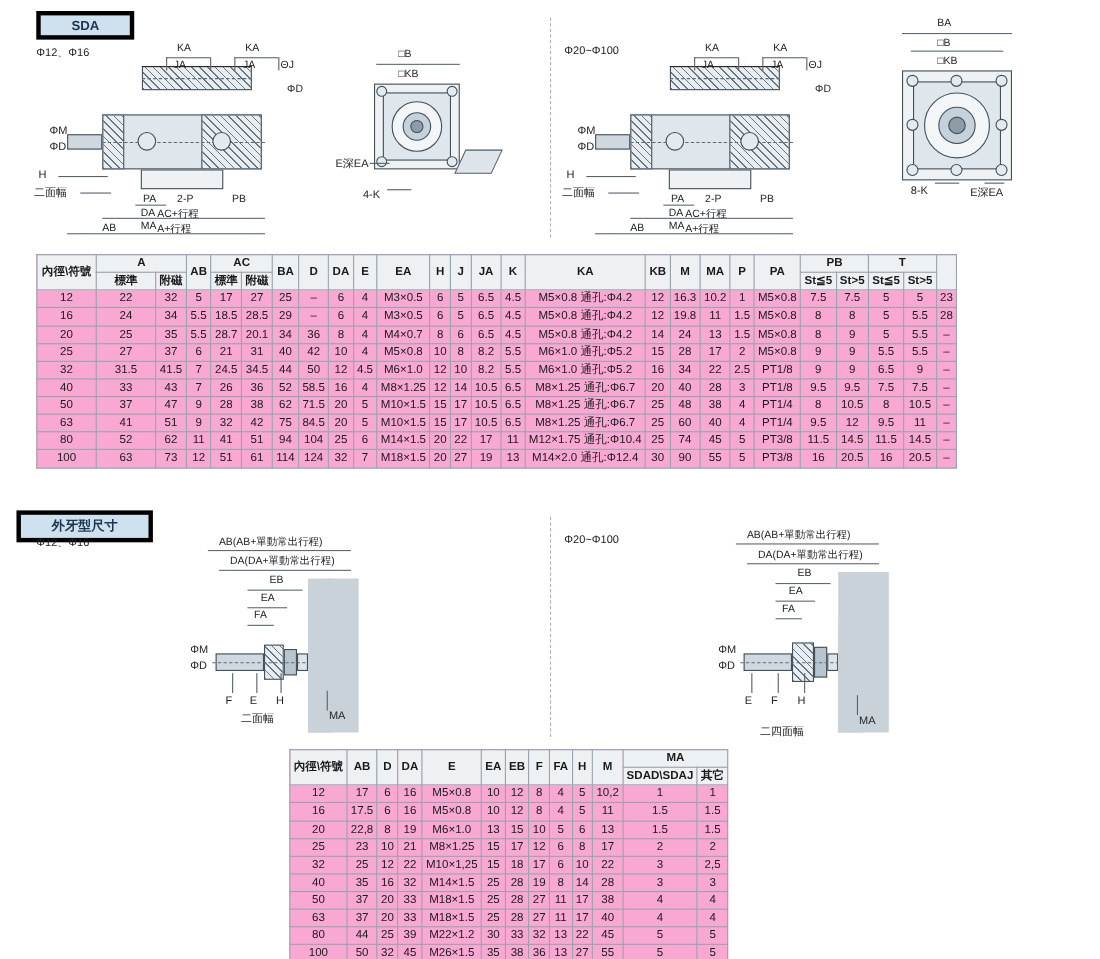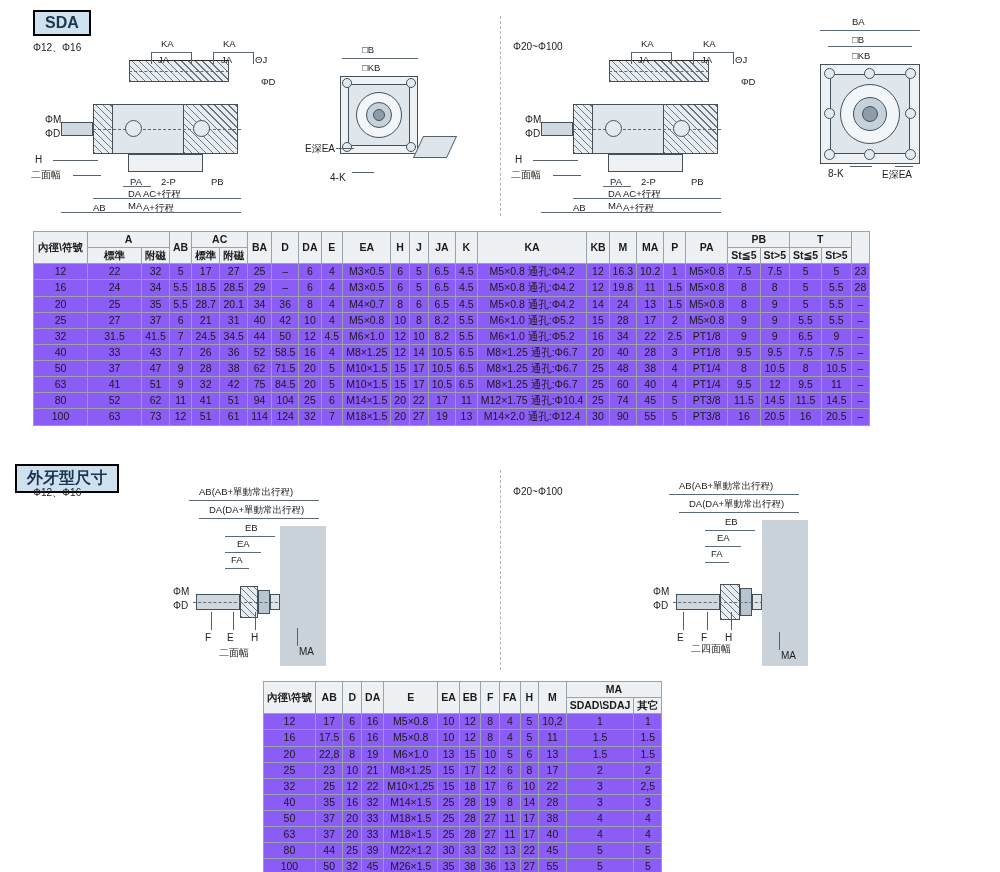--- a/index.html
+++ b/index.html
@@ -9,36 +9,36 @@
     background:#ffffff;
     font-family:"Liberation Sans", sans-serif;
     font-size:11px;
     color:#1a1a1a;
     position:relative;
     overflow:hidden;
   }
   .tag {
     display:inline-block;
     background:#cfe0ef;
-    border:2px solid #000000;
-    padding:2px 10px;
-    font-size:16px;
+    border:4px solid #000000;
+    padding:2px 28px;
+    font-size:12px;
     font-weight:bold;
     color:#1a3550;
   }
   .sect-title { position:absolute; }
   .lbl { position:absolute; font-size:10px; color:#222; white-space:nowrap; }
   .lbl.cn { font-size:10px; }
   .dim { position:absolute; font-size:9.5px; color:#222; white-space:nowrap; }
 
   
   table.spec {
     border-collapse:collapse;
     font-size:10.5px;
-    background:#8b5cf6;
+    background:#f9a8d4;
   }
   table.spec th, table.spec td {
     border:1px solid #9aa3ab;
     text-align:center;
     padding:1px 3px;
     white-space:nowrap;
     line-height:1.25;
   }
   table.spec thead th {
     background:#eef1f4;
@@ -624,21 +624,21 @@
   <div class="dash" style="left:160px; top:116px; width:95px;"></div>
 
   <div class="gray-shape" style="left:249px; top:34px; width:46px; height:146px; background:#c9d2d9; border-radius:40% 0 0 0;"></div>
   <div class="gray-shape" style="left:249px; top:34px; width:22px; height:146px; background:#c9d2d9;"></div>
 
   <div class="lbl" style="left:140px; top:100px;">ΦM</div>
   <div class="lbl" style="left:140px; top:114px;">ΦD</div>
   <div class="lbl" style="left:164px; top:146px;">E</div>
   <div class="lbl" style="left:188px; top:146px;">F</div>
   <div class="lbl" style="left:212px; top:146px;">H</div>
-  <div class="lbl cn" style="left:178px; top:156px;">二四面幅</div>
+  <div class="lbl cn" style="left:178px; top:172px;">二四面幅</div>
   <div class="lbl" style="left:268px; top:164px;">MA</div>
   <div class="leadv" style="left:170px; top:126px; height:18px;"></div>
   <div class="leadv" style="left:194px; top:126px; height:18px;"></div>
   <div class="leadv" style="left:218px; top:126px; height:18px;"></div>
   <div class="leadv" style="left:266px; top:146px; height:18px;"></div>
 </div>
 
 <table class="spec" id="table2">
   <thead>
     <tr>

